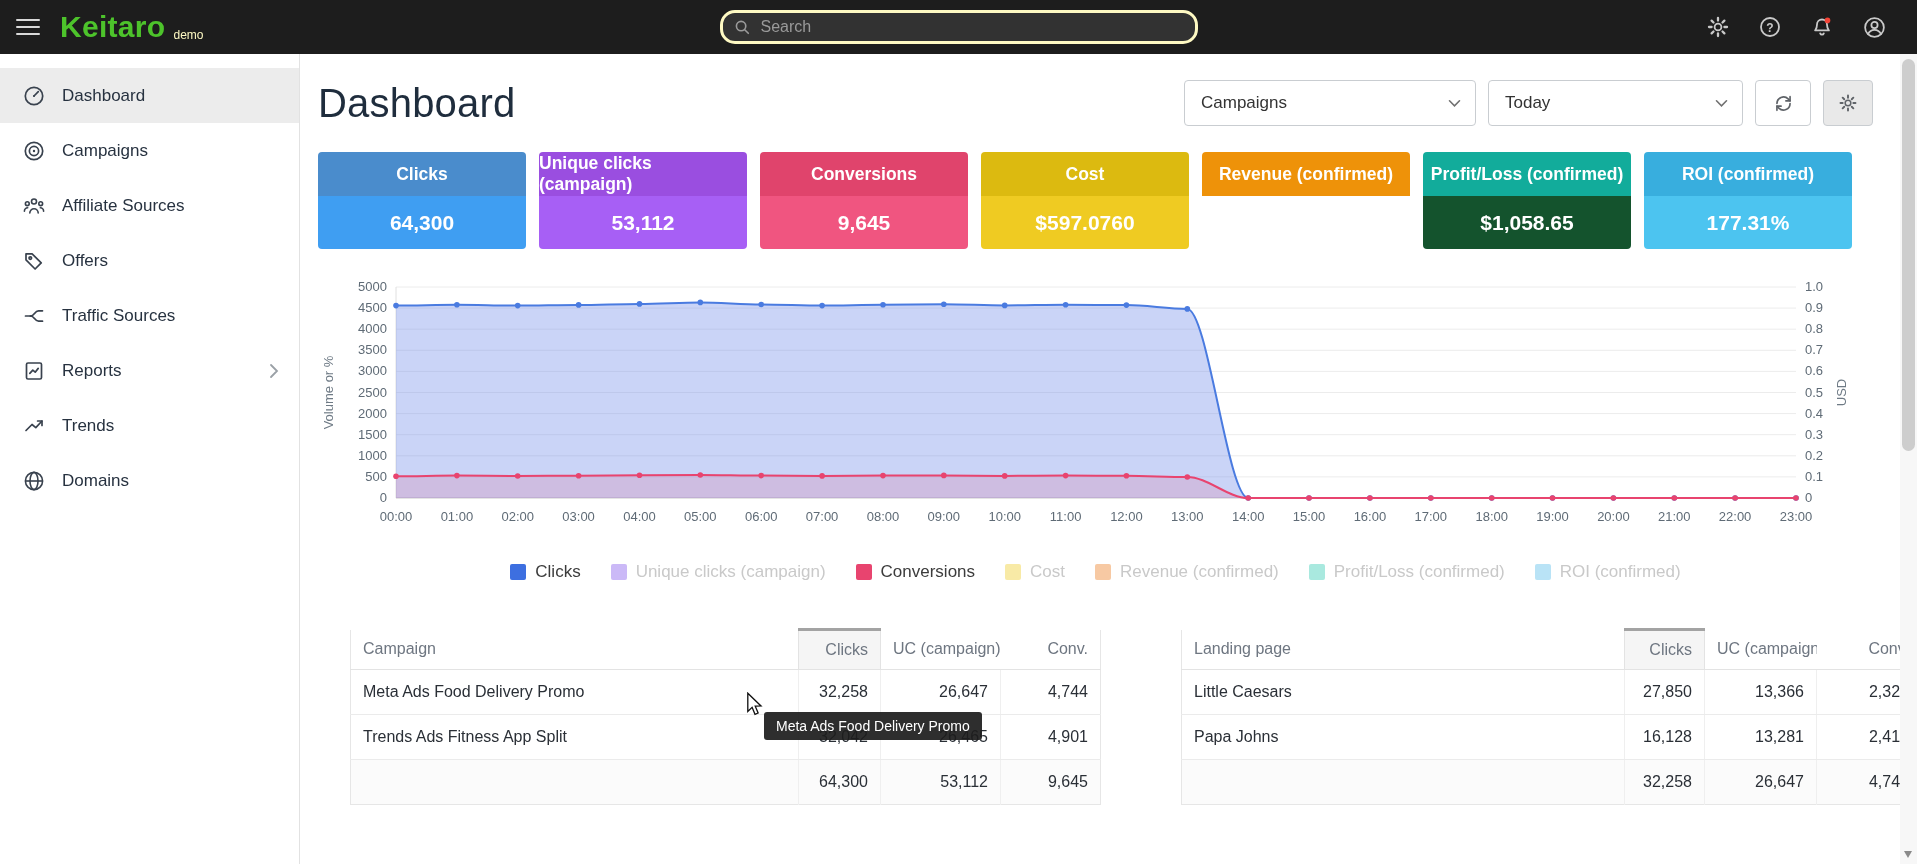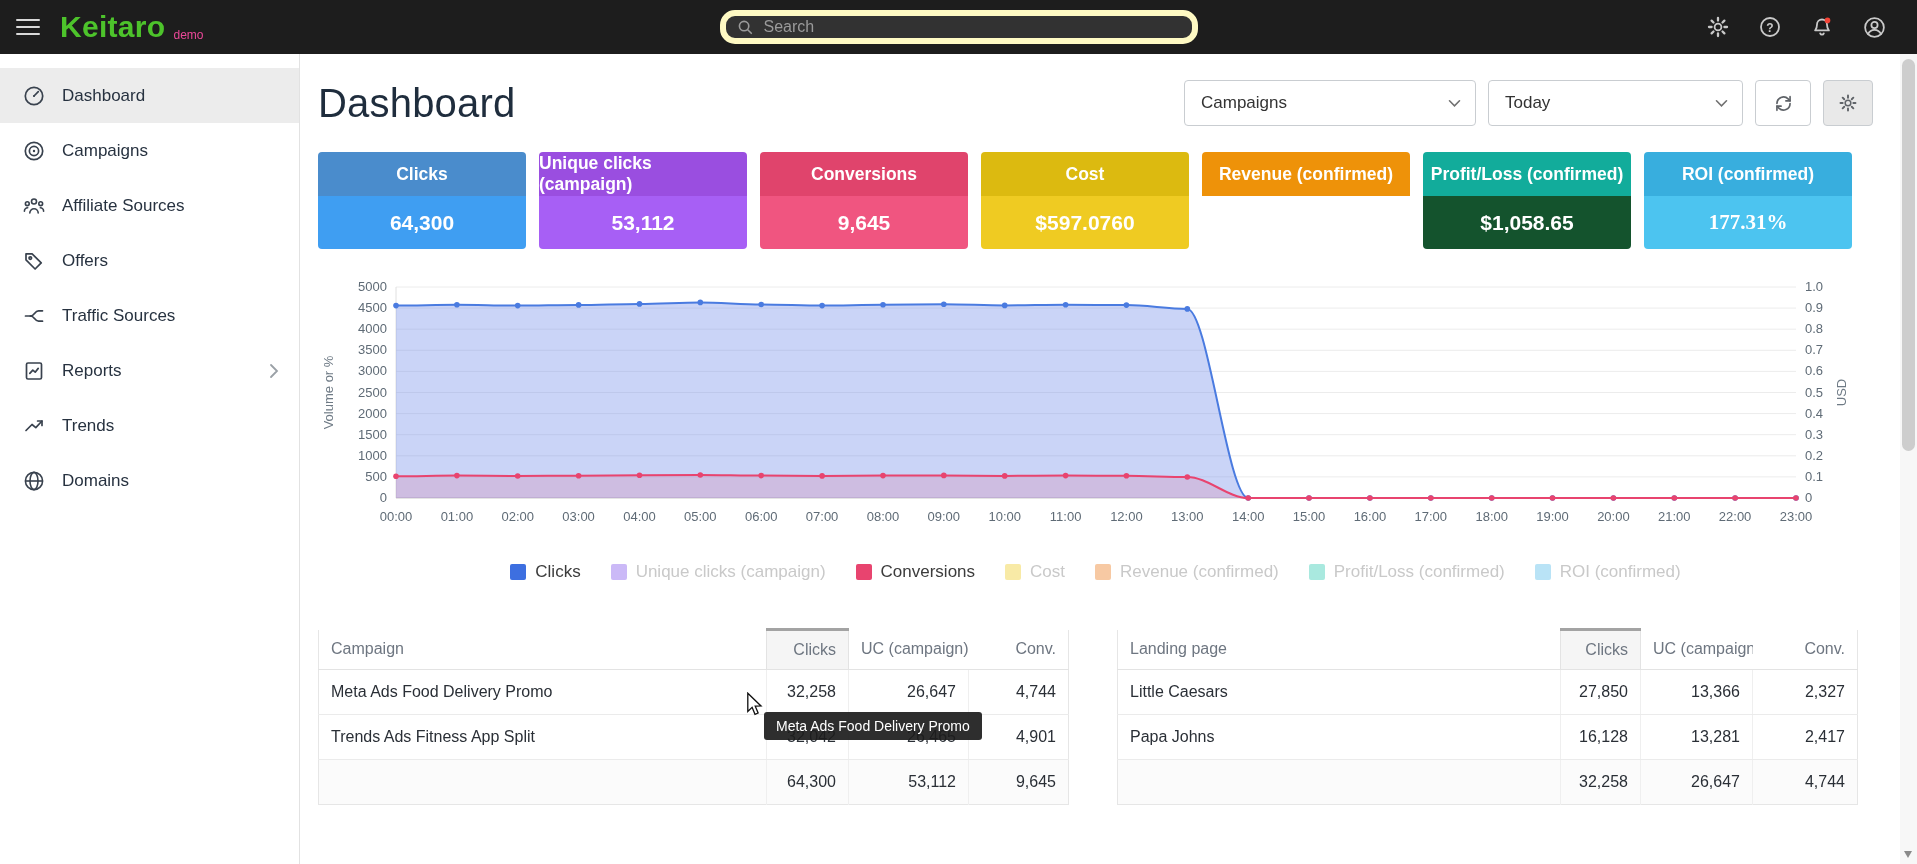--- a/index.html
+++ b/index.html
@@ -8,23 +8,23 @@
     width:1917px; height:864px; overflow:hidden; background:#fff;
     font-family:"Liberation Sans", sans-serif; color:#222; position:relative;
   }
   
   .topbar { height:54px; background:#1d1d1d; display:flex; align-items:center; position:relative; z-index:5; }
   .hamburger { width:56px; height:54px; display:flex; align-items:center; justify-content:center; cursor:pointer; }
   .hamburger .bars { width:24px; }
   .hamburger .bars span { display:block; height:2.5px; background:#d9d9d9; margin:4.5px 0; border-radius:1px; }
   .logo-wrap { display:flex; align-items:flex-end; margin-left:4px; cursor:pointer; }
   .logo-text { font-size:30px; font-weight:bold; color:#4dc32b; letter-spacing:0.3px; line-height:1; }
-  .logo-demo { font-size:12px; color:#ec4899; margin-left:8px; margin-top:10px; }
+  .logo-demo { font-size:12px; color:#fef9c3; margin-left:8px; margin-top:10px; }
   .search-wrap { position:absolute; left:50%; transform:translateX(-50%); top:10px; width:478px; height:34px;
-    background:#323232; border:6px solid #fef9c3; border-radius:15px; display:flex; align-items:center; padding:0 10px; }
+    background:#323232; border:3px solid #fef9c3; border-radius:15px; display:flex; align-items:center; padding:0 10px; }
   .search-wrap input { flex:1; background:transparent; border:none; outline:none; color:#ddd; font-size:16px;
     font-family:"Liberation Sans",sans-serif; margin-left:8px; }
   .search-wrap input::placeholder { color:#9a9a9a; }
   .topbar-icons { margin-left:auto; display:flex; align-items:center; gap:26px; margin-right:30px; }
   .topbar-icons .tbi { width:26px; height:26px; display:flex; align-items:center; justify-content:center; cursor:pointer; position:relative; }
   
   .app { display:flex; height:810px; position:relative; }
   .sidebar { width:300px; border-right:1px solid #e2e2e2; padding-top:14px; flex:none; background:#fff; }
   .side-item { height:55px; display:flex; align-items:center; padding:0 20px 0 22px; gap:16px; font-size:17px;
     color:#273240; cursor:pointer; }
@@ -53,21 +53,21 @@
   .chart-wrap { margin-top:28px; }
   #chart-svg .tk { font-size:13px; fill:#5f6b76; font-family:"Liberation Sans",sans-serif; }
   #chart-svg .axlab { font-size:13px; fill:#6e7a85; font-family:"Liberation Sans",sans-serif; }
   .legend { display:flex; justify-content:center; align-items:center; gap:30px; margin-top:26px; font-size:17px; color:#3c3c3c; }
   .legend-item { display:flex; align-items:center; cursor:pointer; white-space:nowrap; }
   .legend-item .sq { width:16px; height:16px; border-radius:2px; margin-right:9px; flex:none; }
   .legend-item.inactive { color:#c9c9c9; }
   
   .tables { display:flex; gap:48px; margin-top:46px; }
   table.tbl { border-collapse:collapse; font-size:16px; color:#2a2f36; table-layout:fixed;
-    border:1px solid #e6e6e6; border-top:none; }
+    border:1px solid #e6e6e6; border-top:none;margin-left:32px; }
   .tbl th { font-weight:400; color:#6e7681; text-align:left; padding:10px 12px; border-bottom:1px solid #e3e3e3;
     font-size:16px; cursor:pointer; white-space:nowrap; overflow:hidden; }
   .tbl th.num { text-align:right; }
   .tbl th.sorted { border-top:3px solid #a3a3a3; background:#f5f5f5; border-left:1px solid #e3e3e3; border-right:1px solid #e3e3e3; }
   .tbl td { padding:13px 12px; border-bottom:1px solid #ebebeb; white-space:nowrap; overflow:hidden; }
   .tbl td.num { text-align:right; border-left:1px solid #efefef; }
   .tbl tr.totals td { background:#fbfbfb; border-bottom:none; }
   
   .tooltip { position:absolute; left:764px; top:712px; background:rgba(28,28,28,0.92); color:#fff; font-size:14px;
     padding:6px 12px; border-radius:3px; z-index:20; white-space:nowrap; }
@@ -300,21 +300,21 @@
       </div>
       <div class="card">
         <div class="card-label" style="background: rgb(238, 146, 9);">Revenue (confirmed)</div>
       </div>
       <div class="card">
         <div class="card-label" style="background: rgb(18, 172, 155);">Profit/Loss (confirmed)</div>
         <div class="card-value" style="background: #14532d;">$1,058.65</div>
       </div>
       <div class="card">
         <div class="card-label" style="background: rgb(56, 174, 222);">ROI (confirmed)</div>
-        <div class="card-value" style="background: rgb(76, 196, 240); font-family: Liberation Serif, serif;">177.31%</div>
+        <div class="card-value" style="background: rgb(76, 196, 240);">177.31%</div>
       </div>
     </div>
 
     <div class="chart-wrap">
       <svg id="chart-svg" width="1538" height="255">
           <line x1="78" y1="221" x2="1478" y2="221" stroke="#c9c9c9" stroke-width="1"></line>
           <text class="tk" x="69" y="225" text-anchor="end">0</text>
           <line x1="78" y1="199.9" x2="1478" y2="199.9" stroke="#ececec" stroke-width="1"></line>
           <text class="tk" x="69" y="203.9" text-anchor="end">500</text>
           <line x1="78" y1="178.8" x2="1478" y2="178.8" stroke="#ececec" stroke-width="1"></line>

